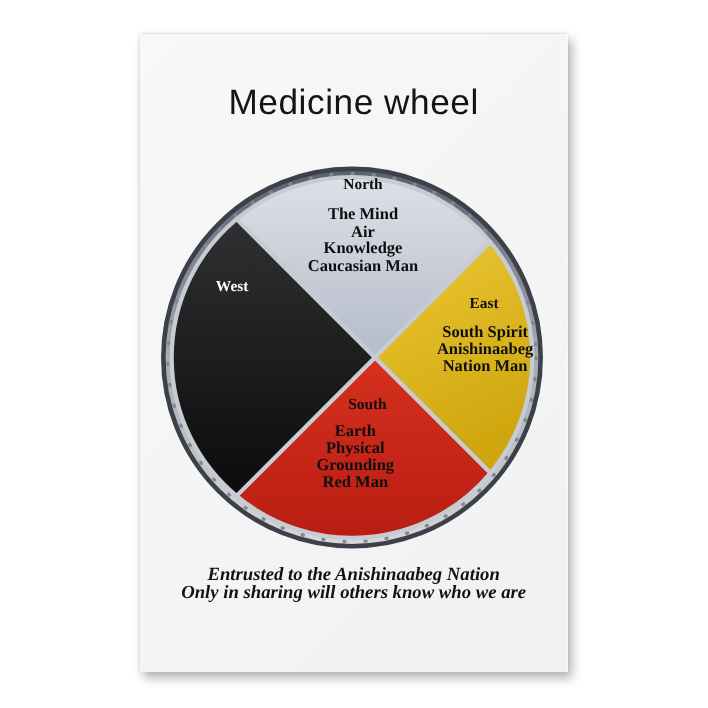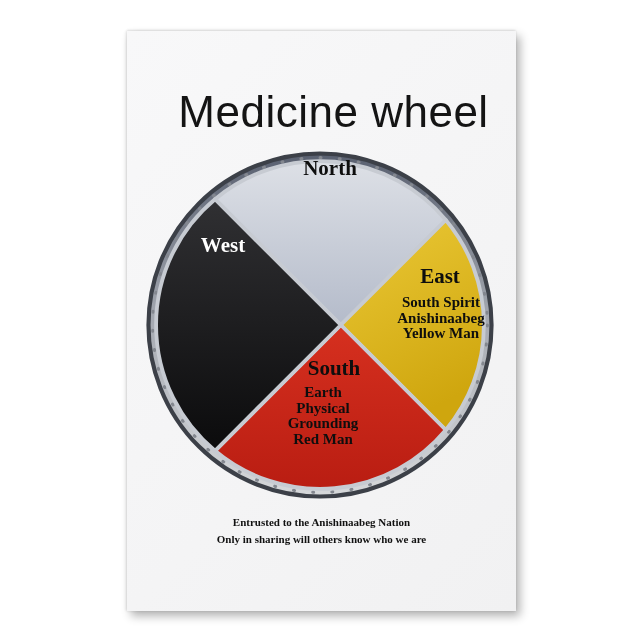--- a/index.html
+++ b/index.html
@@ -24,24 +24,24 @@
     width: 389px;
     height: 580px;
     background: linear-gradient(135deg, #f8f8f9 0%, #f4f4f5 60%, #f1f1f2 100%);
     box-shadow: 4px 5px 9px rgba(0,0,0,0.30), -1px 0 3px rgba(0,0,0,0.10), 0 -1px 2px rgba(0,0,0,0.08);
   }
   .title {
     position: absolute;
     top: 44px;
     left: 0;
     width: 100%;
-    margin: 12px;
+    margin: 0;
     text-align: center;
     font-family: "Liberation Sans", sans-serif;
-    font-size: 44px;
+    font-size: 32px;
     font-weight: 400;
     letter-spacing: 0.5px;
     color: #141414;
   }
   .wheel {
     position: absolute;
     left: 18px;
     top: 119px;
     width: 350px;
     height: 350px;
@@ -58,32 +58,33 @@
     transform: translateX(-50%);
     text-align: center;
     white-space: nowrap;
     font-family: "Liberation Serif", serif;
     font-weight: 700;
     font-size: 15px;
     line-height: 15.5px;
     color: #0e0e0e;
   }
   .qtext.light { color: #ffffff; }
-  .q-label { font-size: 21px; }
+  .q-label { font-size: 14px; }
   .footer {
     position: absolute;
     top: 483px;
     left: 0;
     width: 100%;
     text-align: center;
     font-family: "Liberation Serif", serif;
     font-weight: 700;
-    font-size: 11px;
+    font-size: 17px;
     line-height: 16.5px;
     color: #111111;
+    font-style: italic;
   }
 </style>
 </head>
 <body>
 
 <div class="page">
   <div class="print">
 
     <h1 class="title">Medicine wheel</h1>
 
@@ -116,28 +117,34 @@
         <circle cx="0" cy="0" r="99" fill="url(#gradRim)" stroke="#3c4048" stroke-width="2.4"></circle>
         <circle cx="0" cy="0" r="96.6" fill="none" stroke="#83878f" stroke-width="1.8" stroke-dasharray="0.5 10.6" stroke-linecap="round"></circle>
 
         <path d="M 12 0 L -60.6 -72.6 A 94.5 94.5 0 0 1 72.6 -60.6 Z" fill="url(#gradN)" stroke="#c7cbd2" stroke-width="2.2" stroke-linejoin="round"></path>
         <path d="M 12 0 L 72.6 -60.6 A 94.5 94.5 0 0 1 72.6 60.6 Z" fill="url(#gradE)" stroke="#c7cbd2" stroke-width="2.2" stroke-linejoin="round"></path>
         <path d="M 12 0 L 72.6 60.6 A 94.5 94.5 0 0 1 -60.6 72.6 Z" fill="url(#gradS)" stroke="#c7cbd2" stroke-width="2.2" stroke-linejoin="round"></path>
         <path d="M 12 0 L -60.6 72.6 A 94.5 94.5 0 0 1 -60.6 -72.6 Z" fill="url(#gradW)" stroke="#c7cbd2" stroke-width="2.2" stroke-linejoin="round"></path>
       </svg>
 
       <div class="qtext q-label" style="left:185px; top:11px;">North</div>
+      <div class="qtext" style="left:185px; top:38px;">
+        <div>The Mind</div>
+        <div>Air</div>
+        <div>Knowledge</div>
+        <div>Caucasian Man</div>
+      </div>
 
-      <div class="qtext q-label light" style="left:66px; top:88px;margin-left:12px;">West</div>
+      <div class="qtext q-label light" style="left:66px; top:104px;">West</div>
 
       <div class="qtext q-label" style="left:295px; top:119px;">East</div>
       <div class="qtext" style="left:296px; top:145px;">
         <div>South Spirit</div>
         <div>Anishinaabeg</div>
-        <div>Yellow Man</div>
+        <div>Nation Man</div>
       </div>
 
       <div class="qtext q-label" style="left:189px; top:211px;">South</div>
       <div class="qtext" style="left:178px; top:235px;">
         <div>Earth</div>
         <div>Physical</div>
         <div>Grounding</div>
         <div>Red Man</div>
       </div>
     </div>

